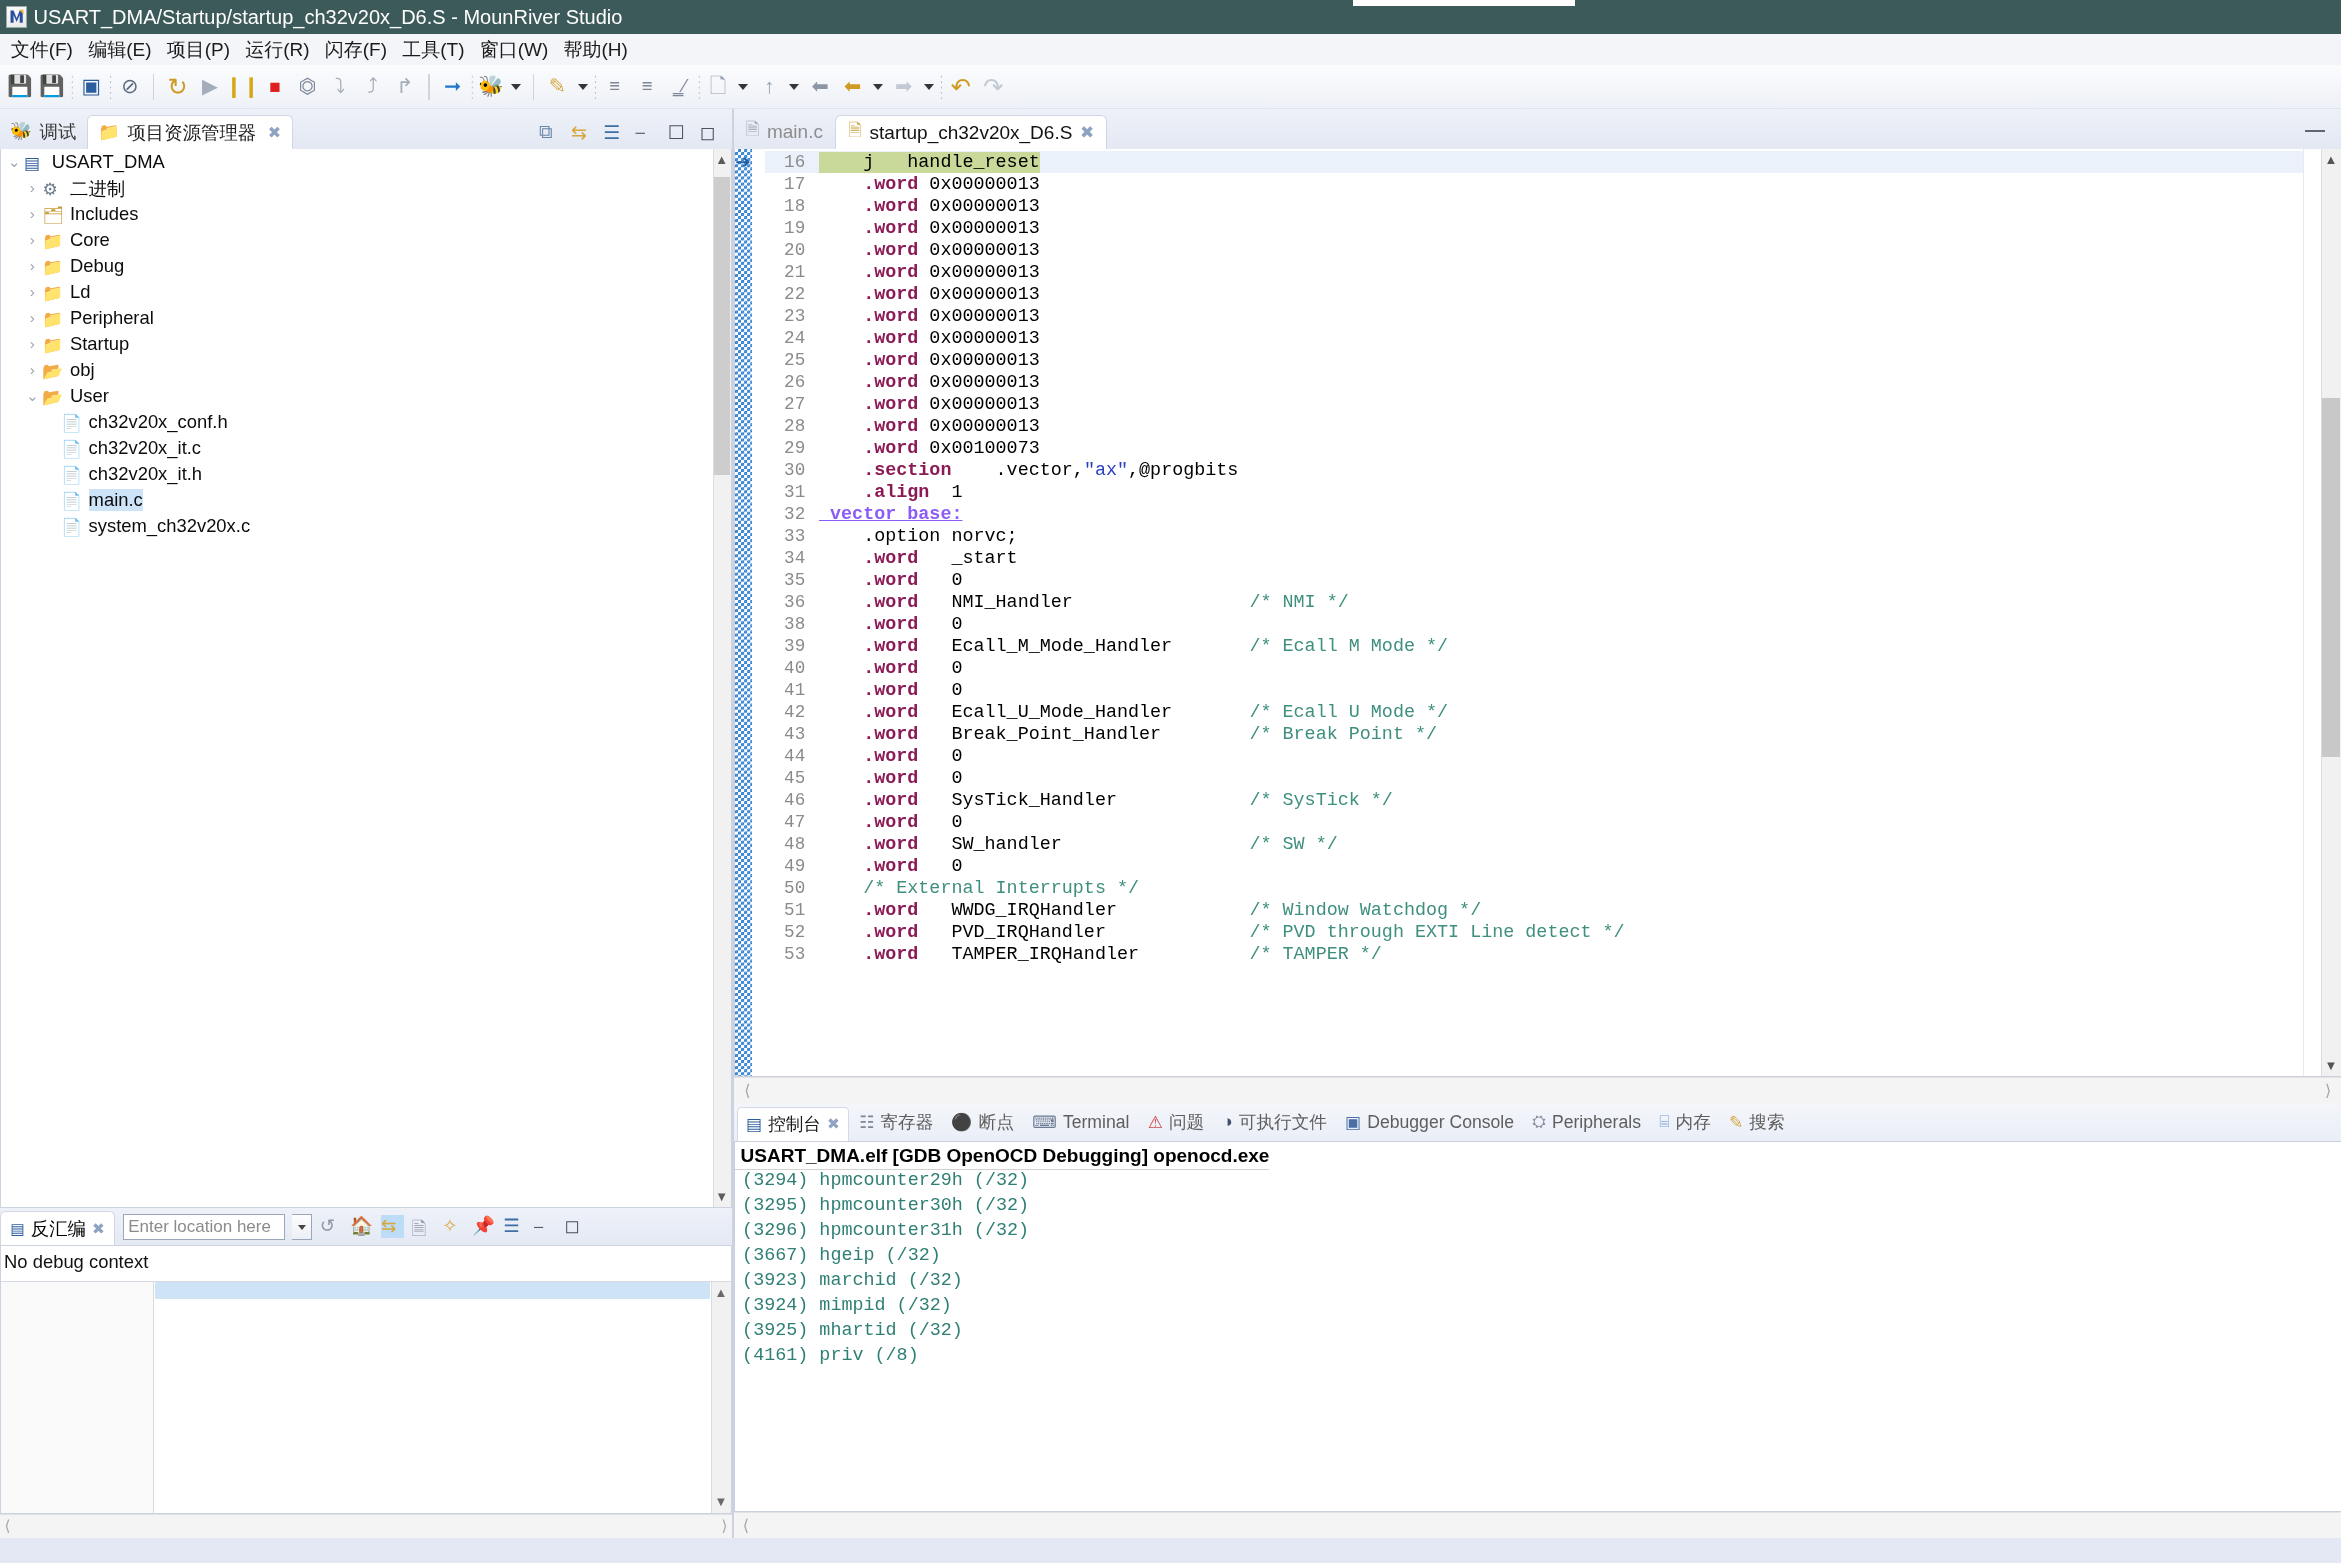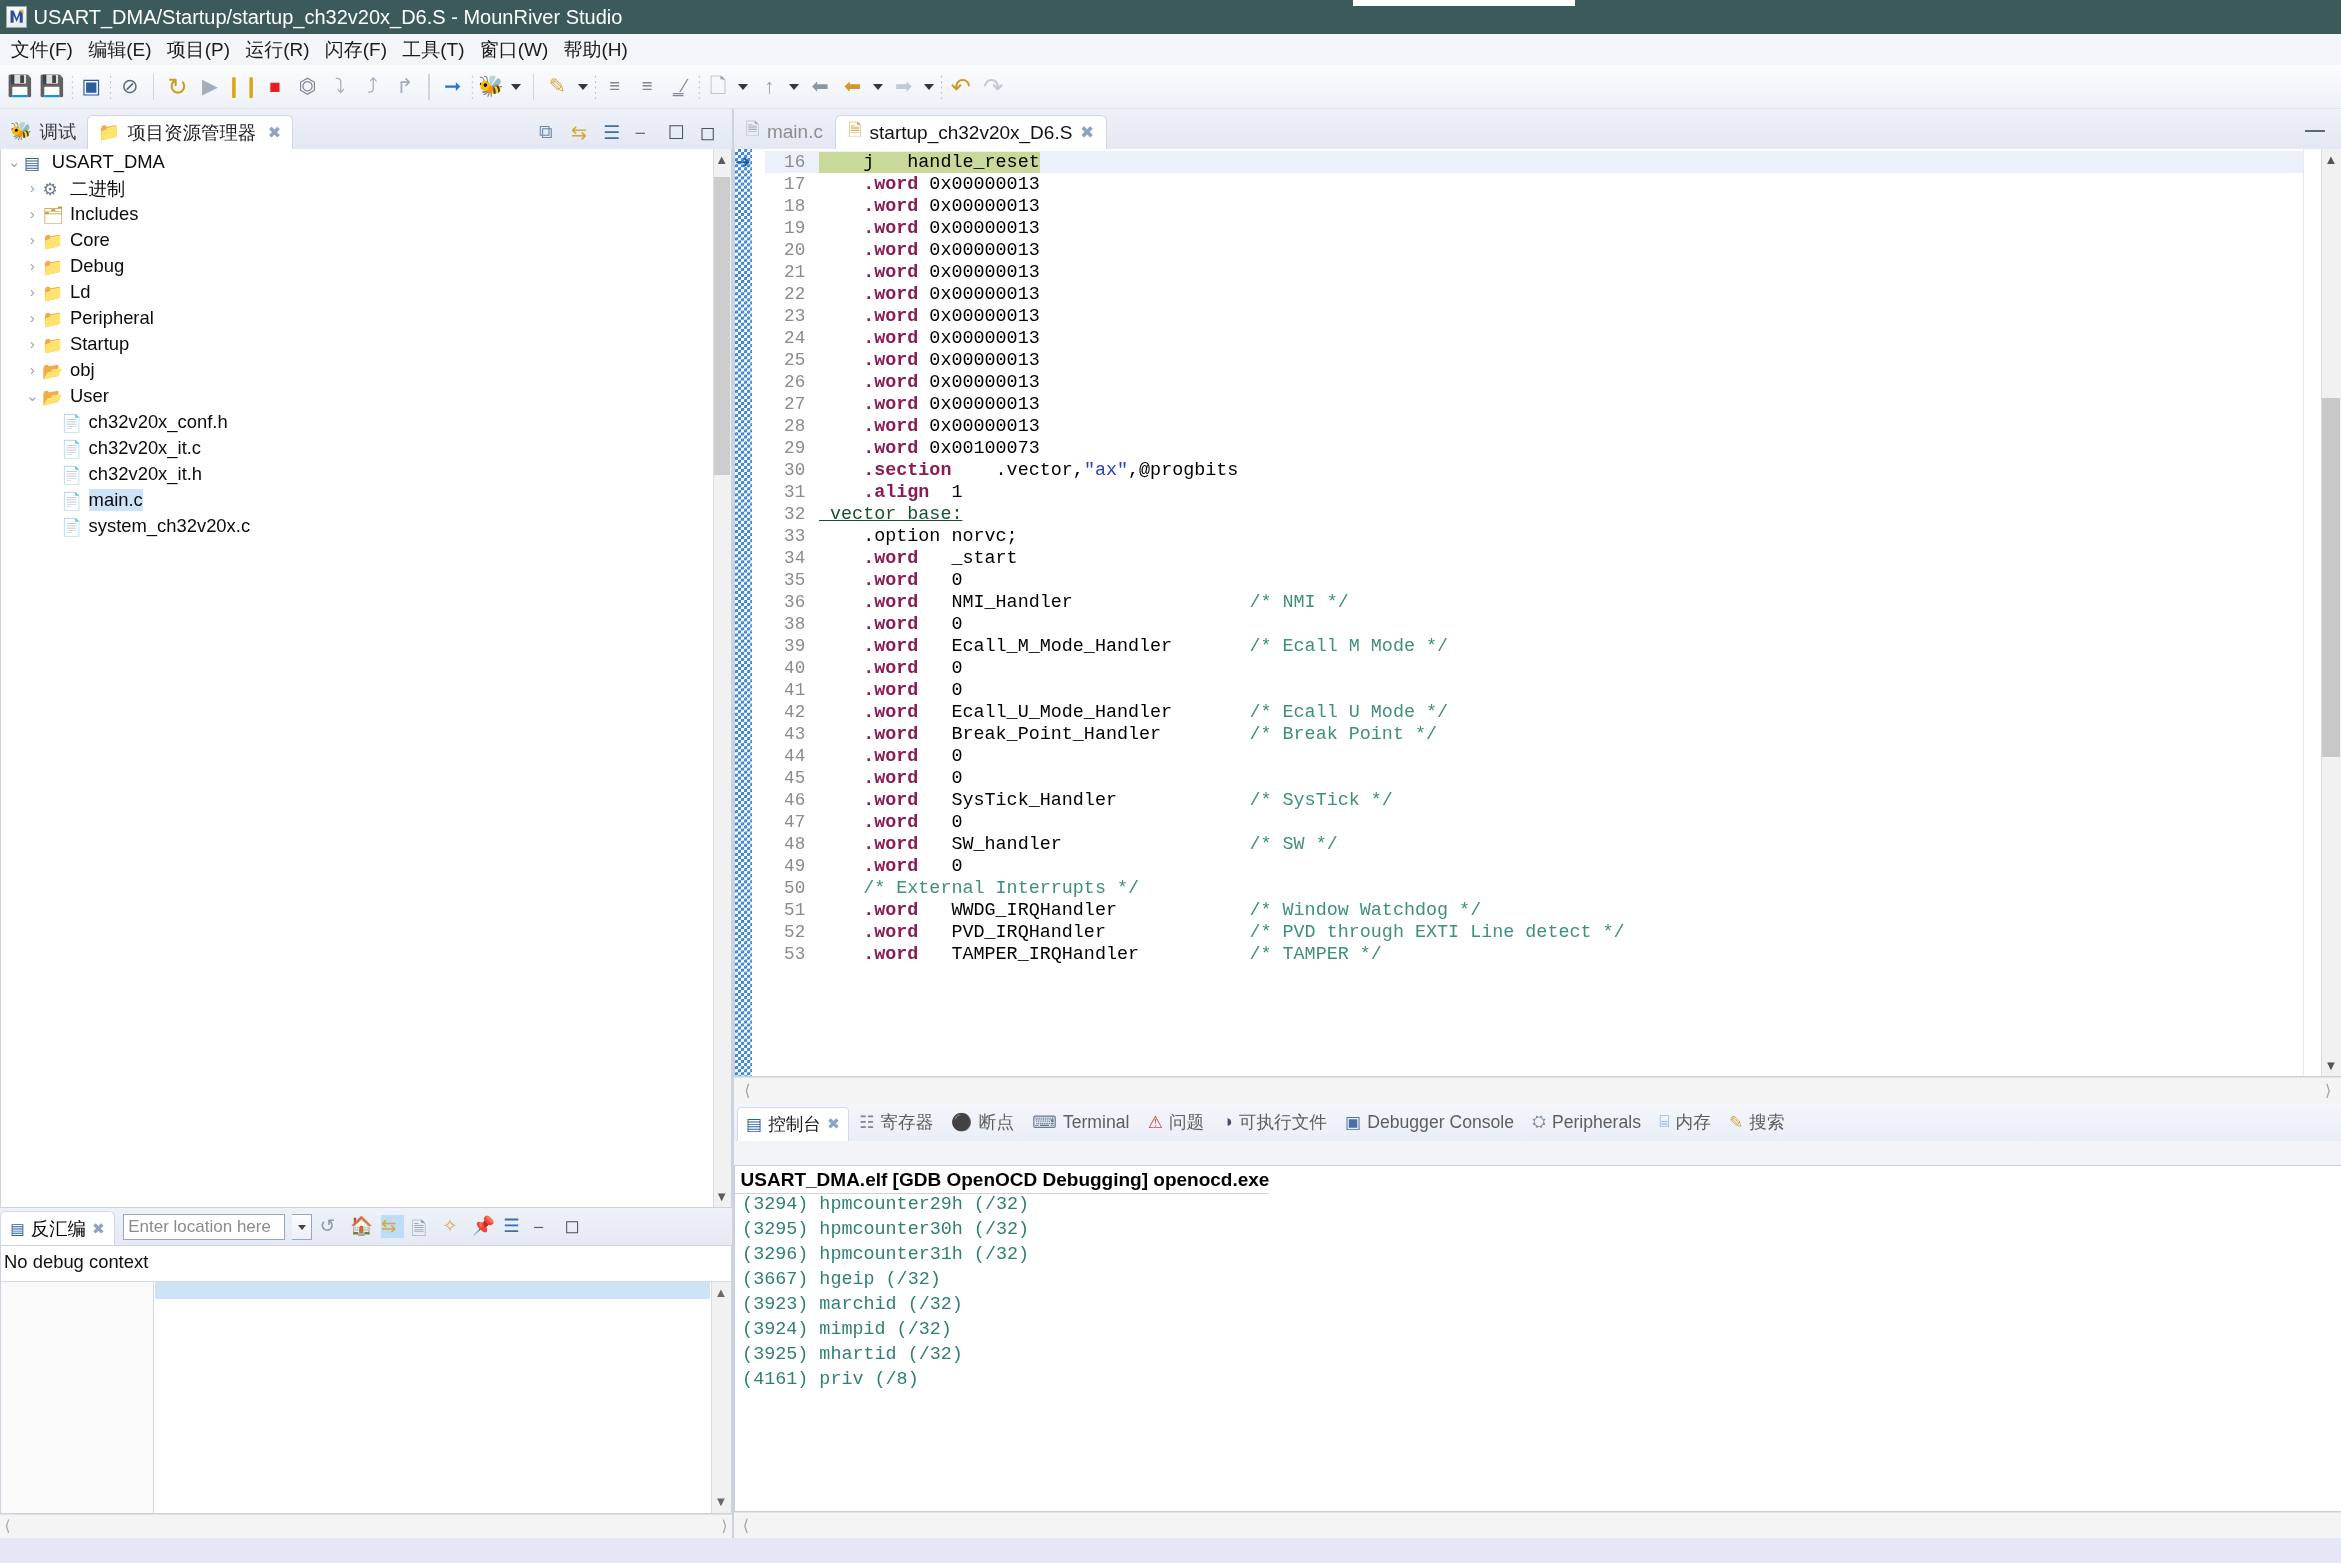--- a/index.html
+++ b/index.html
@@ -141,21 +141,21 @@
   .gutter-gap { width:13.8px; flex:0 0 13.8px; background:#ffffff; }
   .codelines { flex:1 1 auto; position:relative; padding-top:2px; }
   .cline { height:22px; display:flex; align-items:center; font-size:18.4px;
            font-family:"Liberation Mono","DejaVu Sans Mono", monospace; white-space:pre; }
   .ln { width:43px; flex:0 0 43px; text-align:right; color:#8b8b8b; padding-right:3.1px;
         font-size:17.6px; }
   .ctext { padding-left:10.7px; color:#000; }
   .kw { color:#8b1a55; font-weight:bold; }
   .cm { color:#3f8f7f; }
   .st { color:#2a3fc0; }
-  .lbl { color:#14532d; font-weight:normal; text-decoration:underline; }
+  .lbl { color:#8b5cf6; font-weight:bold; text-decoration:underline; }
   .cline.current .ctext-hl { background:#c9d99a; }
   .cline.current { background:#eaf1fb; }
   .code-vscroll { position:absolute; right:0; top:0; bottom:0; width:20px; background:#f1f1f1;
                   border-left:0.8px solid #dcdcdc; }
   .code-vthumb { position:absolute; right:0.8px; top:249px; width:18.4px; height:359px; background:#c8c8c8; }
   .code-vs-arrow { position:absolute; right:0; width:20px; height:21.4px; color:#555;
                    font-size:13px; text-align:center; line-height:21.4px; }
   .code-marker { position:absolute; right:20px; top:0; bottom:0; width:18.4px; background:#ffffff;
                  border-left:0.8px solid #eaeaea; }
   .code-hscroll { height:26px; background:#f4f4f4; border-top:0.8px solid #e4e4e4; display:flex;
@@ -165,21 +165,21 @@
   
   #console-wrap { flex:1 1 auto; display:flex; flex-direction:column; min-height:0; }
   .ctabs { height:38px; display:flex; align-items:center; gap:1.5px;
            background:linear-gradient(180deg,#f4f6fb 0%,#eaeef7 100%); padding-left:3.1px; }
   .ctab { display:flex; align-items:center; gap:6.1px; padding:0 8.4px; height:34px;
           font-size:17.6px; color:#5e5e5e; white-space:nowrap; }
   .ctab.active { background:#ffffff; color:#1a1a1a; border:0.8px solid #d3dae7;
                  border-bottom:none; border-radius:4.6px 4.6px 0 0; position:relative; top:1.5px; }
   .ctab .x { font-size:15.3px; color:#8ea2c2; }
   #console-body { flex:1 1 auto; background:#ffffff; border:0.8px solid #c9d0dc; position:relative;
-                  overflow:hidden;margin-top:24px; }
+                  overflow:hidden; }
   .c-title { font-size:19px; color:#000; font-weight:bold; padding:3.1px 0 1.5px 6.1px;
              border-bottom:0.8px solid #d2d2d2; display:inline-block; }
   .c-line { font-size:18.4px; font-family:"Liberation Mono","DejaVu Sans Mono",monospace;
             color:#2f7f75; height:25px; padding-left:7.6px; white-space:pre; }
   .redbox { position:absolute; left:-9.2px; top:0; width:734px; height:136px;
             border:4.6px solid #f21212; border-radius:7.6px; pointer-events:none; }
   .c-hscroll { height:26px; background:#f4f4f4; border-top:0.8px solid #e4e4e4;
                display:flex; align-items:center; padding:0 9.2px; color:#a6a6a6; font-size:16px; }
 
   

